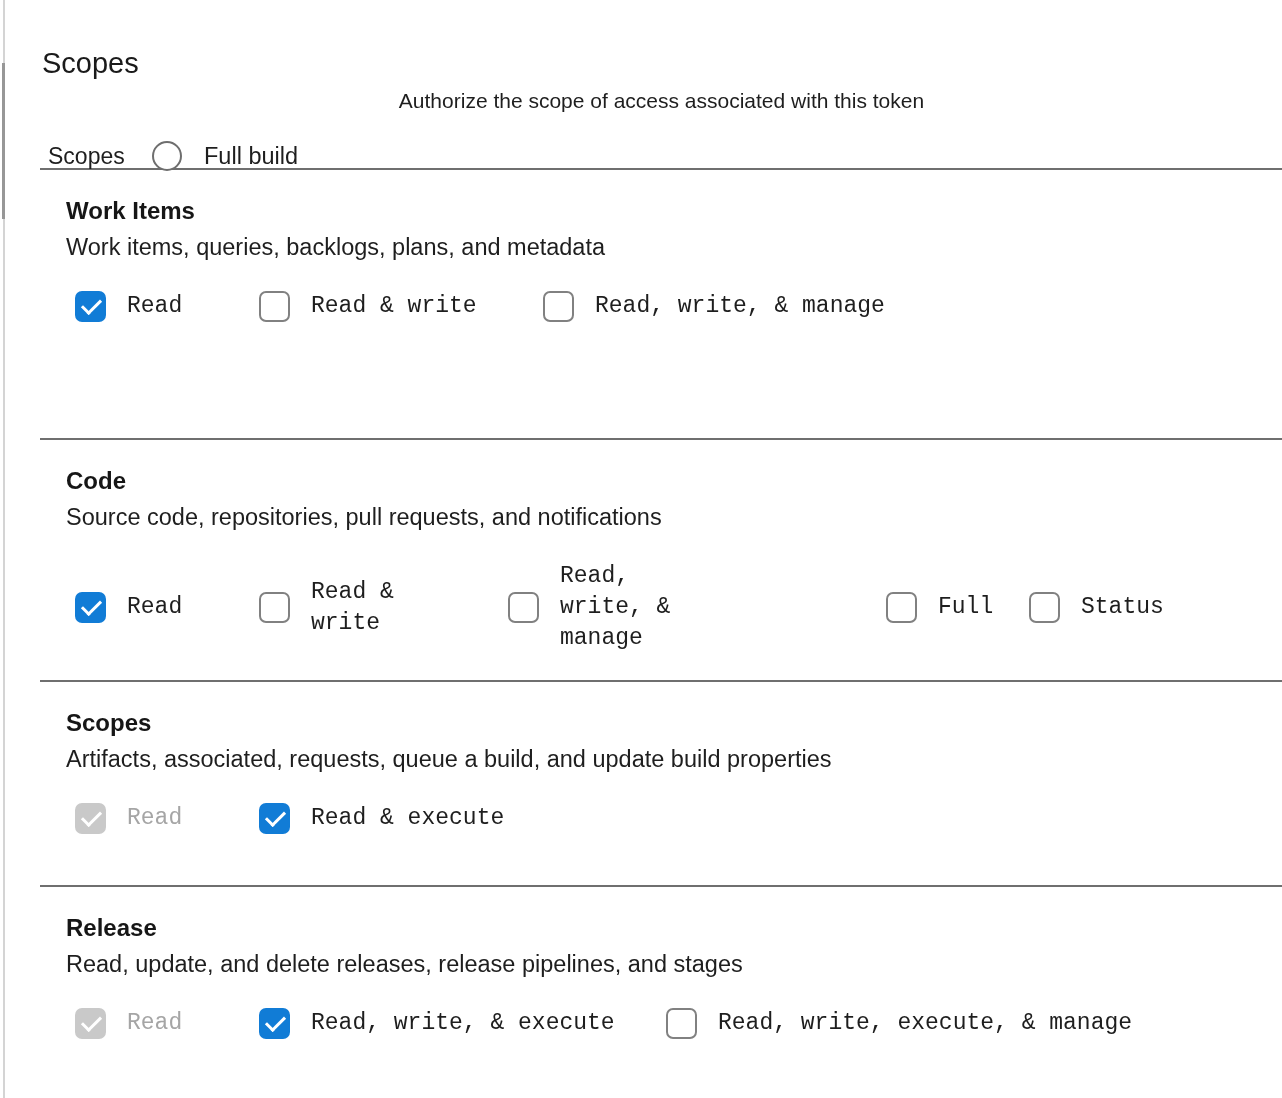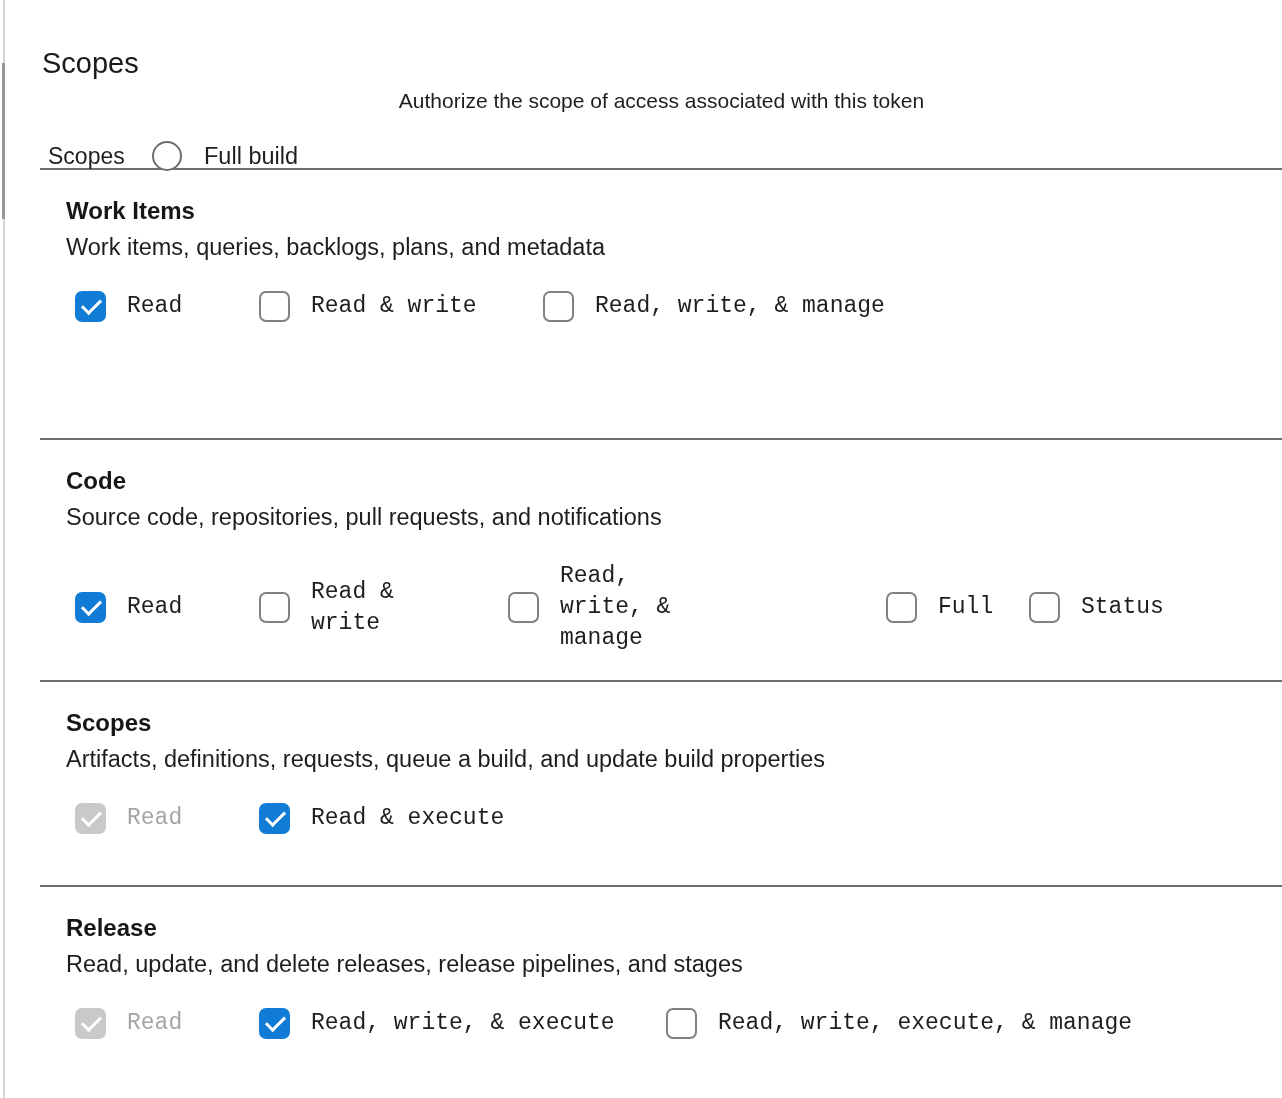--- a/index.html
+++ b/index.html
@@ -135,21 +135,21 @@
             <span class="cb"></span>
             <span class="opt-label">Status</span>
           </div>
         </div>
       </div>
     </div>
 
     <div class="section sec-build">
       <div class="sec-inner">
         <h3 class="sec-title">Scopes</h3>
-        <p class="sec-desc">Artifacts, definitions, requests, queue a build, and update build properties</p>
+        <p class="sec-desc">Artifacts, associated, requests, queue a build, and update build properties</p>
         <div class="opt-row">
           <div class="opt w184" data-state="checked-disabled">
             <span class="cb"></span>
             <span class="opt-label">Read</span>
           </div>
           <div class="opt" data-state="checked">
             <span class="cb"></span>
             <span class="opt-label">Read &amp; execute</span>
           </div>
         </div>

